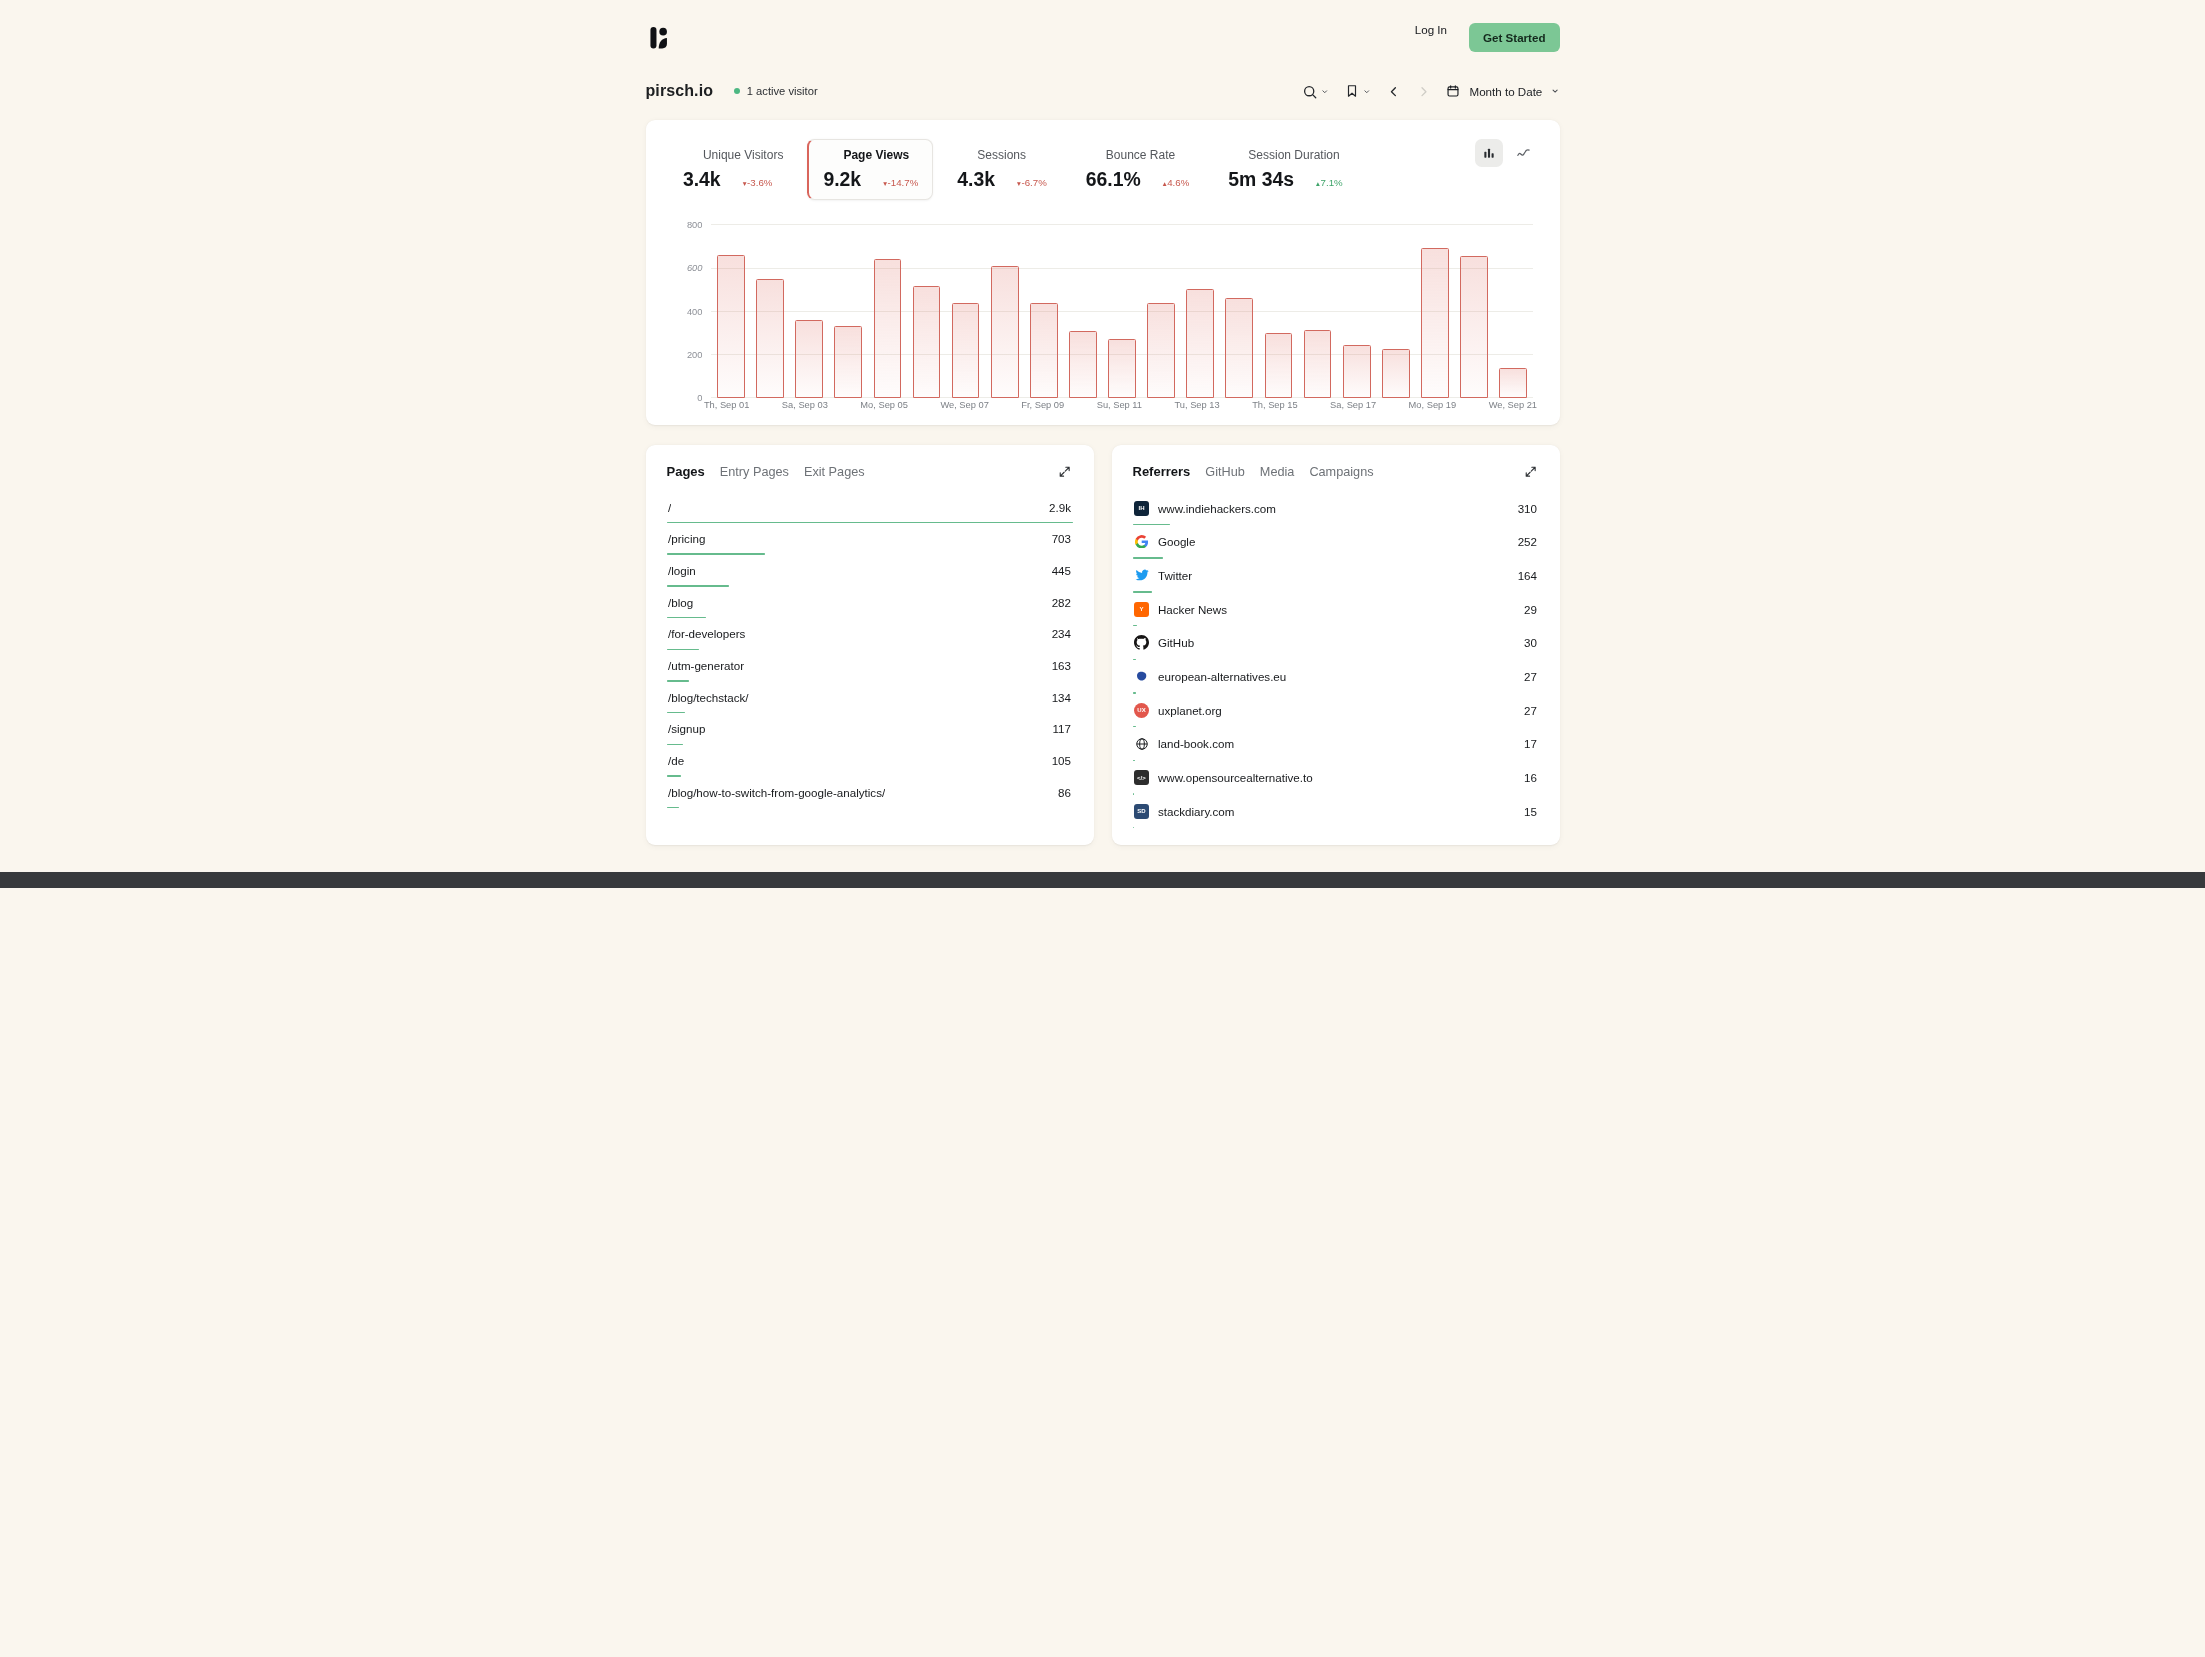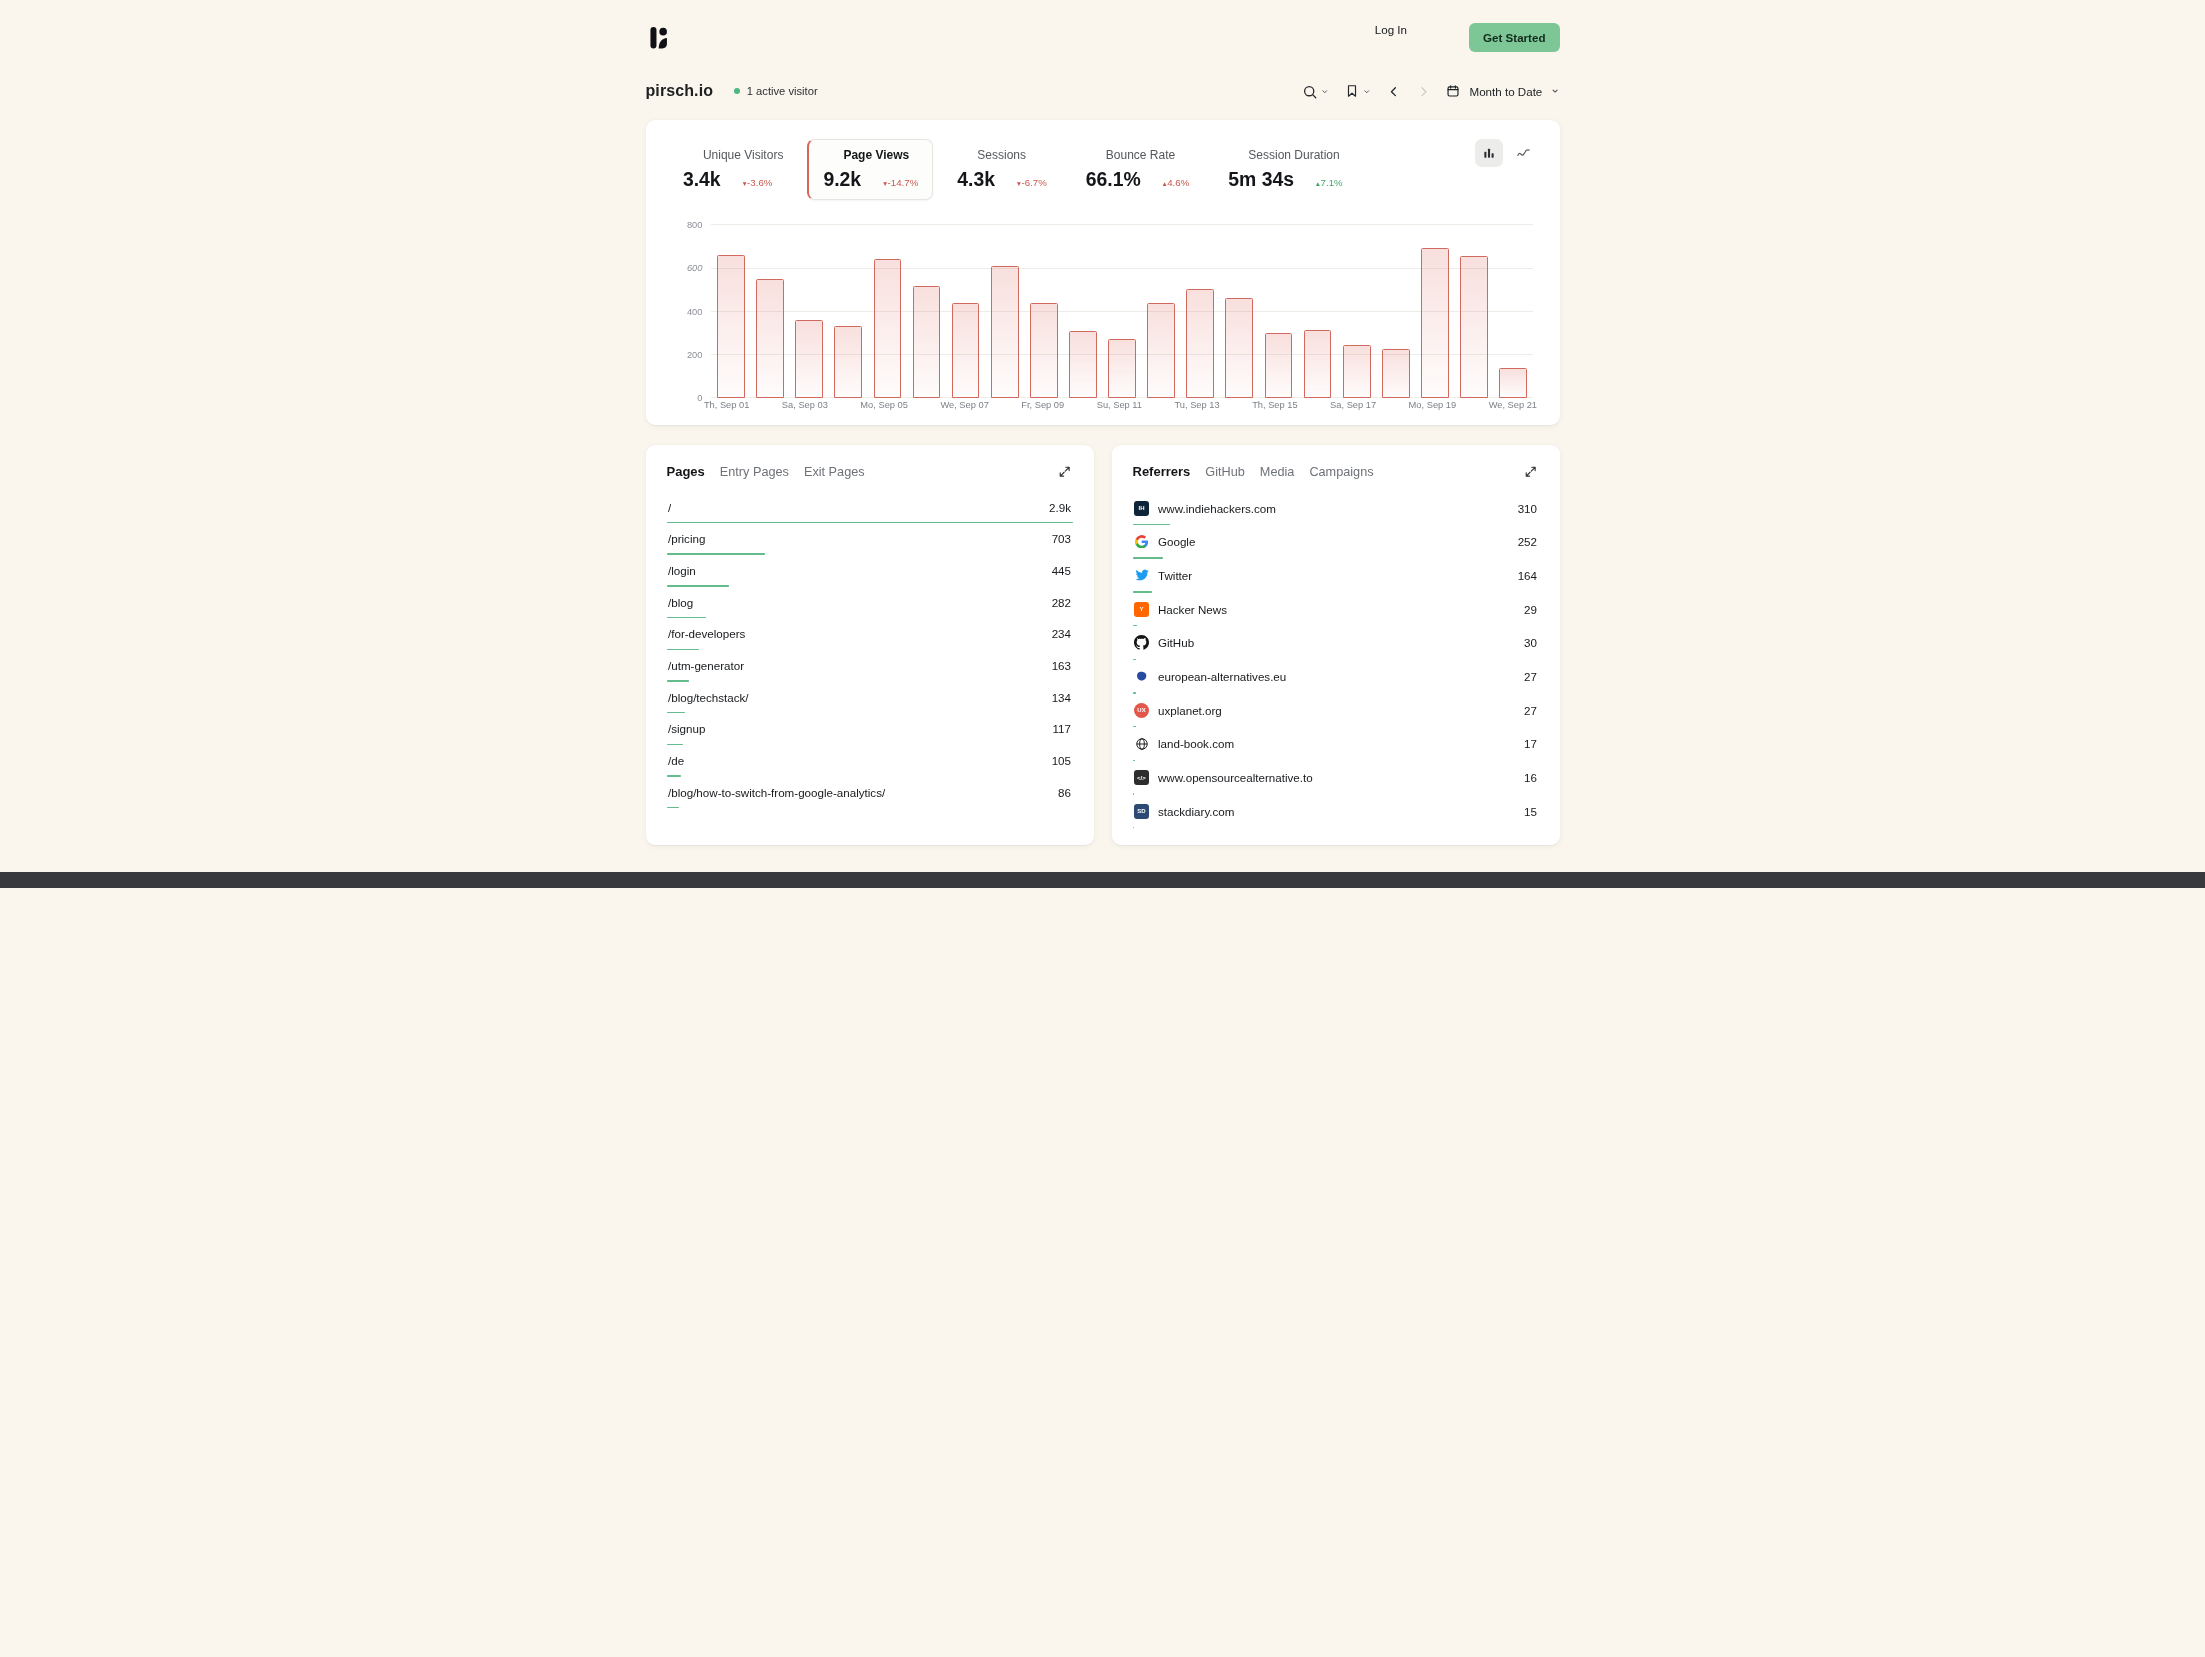--- a/index.html
+++ b/index.html
@@ -12,21 +12,21 @@
   .page{max-width:914px;margin:0 auto;padding:18px 12px 0;}
 
   
   .topbar{display:flex;justify-content:space-between;align-items:center;height:39px;}
   .logo{display:inline-flex;cursor:pointer;}
   .topbar-right{display:flex;align-items:flex-start;gap:22px;}
   .login{font-size:11.6px;color:#16181c;text-decoration:none;cursor:pointer;}
   .get-started{
     background:#7cc795;border:none;border-radius:6px;
     padding:8.2px 14px;font-size:11.6px;font-weight:700;color:#14291d;
-    font-family:inherit;cursor:pointer;margin-left:40px;
+    font-family:inherit;cursor:pointer;
   }
 
   
   .sitebar{margin-top:25.4px;display:flex;justify-content:space-between;align-items:center;}
   .site-left{display:flex;align-items:center;}
   .site-name{font-size:16px;font-weight:700;letter-spacing:0.1px;cursor:pointer;}
   .active-visitors{margin-left:21px;display:inline-flex;align-items:center;gap:6.7px;font-size:11.2px;color:#2c2f33;cursor:pointer;}
   .dot{width:6px;height:6px;border-radius:50%;background:#4cb782;}
   .site-right{display:flex;align-items:center;gap:16.4px;color:#23262a;}
   .iconbtn,.navbtn,.datebtn{background:none;border:none;padding:0;display:inline-flex;align-items:center;gap:3.7px;color:#24272b;cursor:pointer;font-family:inherit;}

